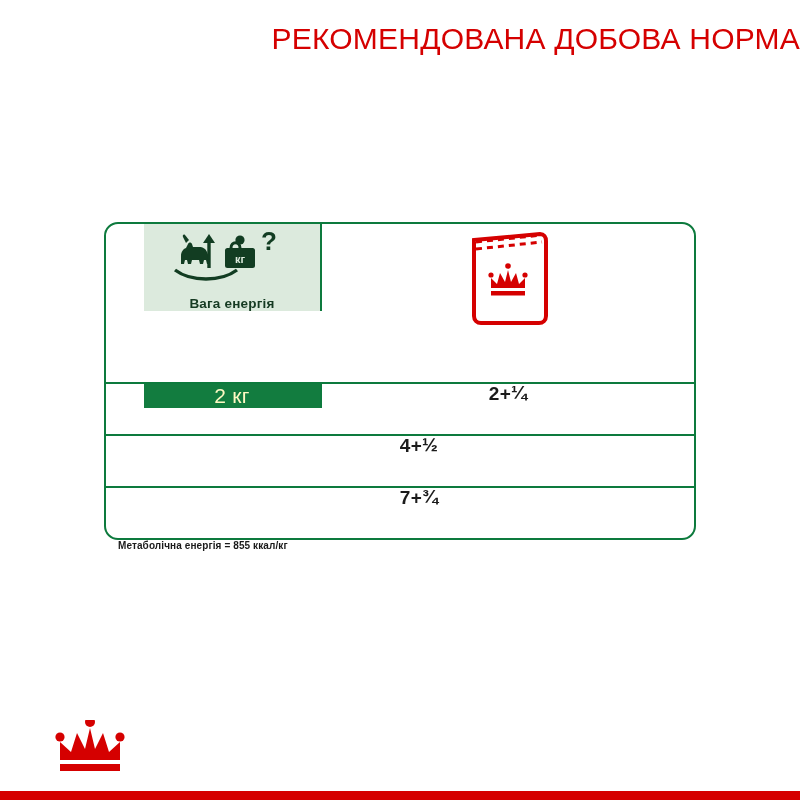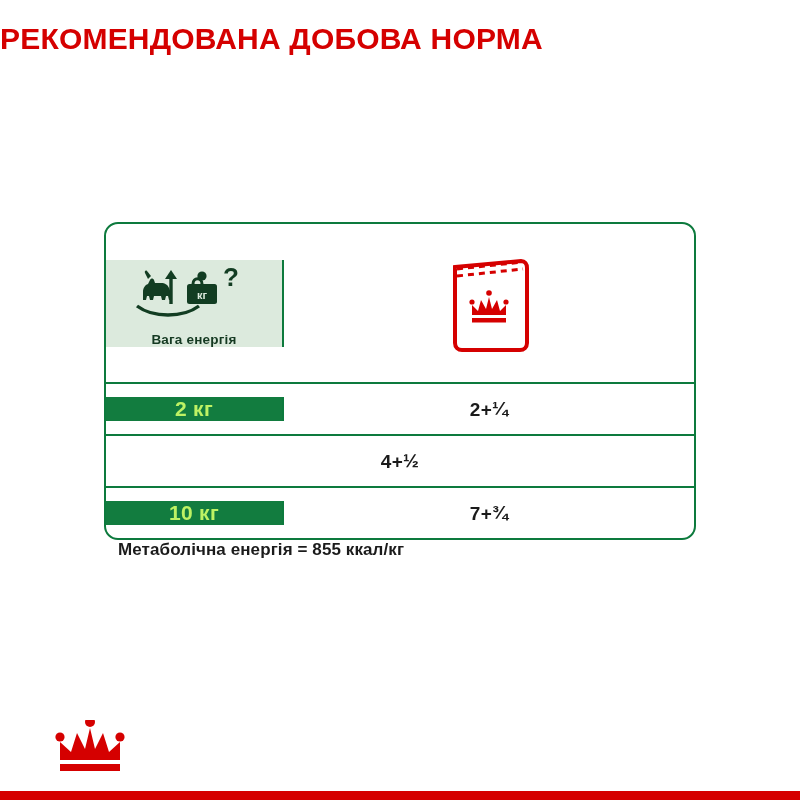--- a/index.html
+++ b/index.html
@@ -13,23 +13,23 @@
     font-family: "Liberation Sans", sans-serif;
     position: relative;
     overflow: hidden;
   }
 
   .page-title {
     position: absolute;
     top: 22px;
     left: 0;
     width: 800px;
-    text-align: left;
+    text-align: right;
     color: #d50000;
-    font-weight: bold;
+    font-weight: normal;
     font-size: 30px;
     letter-spacing: 0.2px;
     font-family: "Liberation Sans", sans-serif;
   }
 
   
   .table-wrap {
     position: absolute;
     left: 104px;
     top: 222px;
@@ -40,21 +40,22 @@
     width: 592px;
     border: 2px solid #0d7a3d;
     border-radius: 14px;
     overflow: hidden;
     box-sizing: border-box;
     background: #ffffff;
   }
 
   .ft-row {
     display: flex;
-    align-items: center;
+    align-items: flex-start;
+    padding-left: 38px;
   }
 
   .ft-head {
     height: 158px;
   }
 
   .cell-left {
     width: 178px;
     box-sizing: border-box;
     display: flex;
@@ -97,22 +98,22 @@
     display: block;
   }
 
   .ft-data {
     height: 50px;
     border-top: 2px solid #0d7a3d;
   }
 
   .cell-left.data {
     background: #127c3f;
-    color: #bef264;
-    font-weight: bold;
+    color: #fef9c3;
+    font-weight: normal;
     font-size: 21px;
     justify-content: center;
     flex-direction: row;
     letter-spacing: .3px;
   }
 
   .cell-right.data {
     color: #1b1b1b;
     font-size: 19px;
     font-weight: bold;
@@ -129,21 +130,21 @@
   .amount .frac {
     font-size: 19px;
     position: relative;
     top: -1px;
   }
 
   .energy-note {
     position: absolute;
     left: 118px;
     top: 540px;
-    font-size: 17px;
+    font-size: 10px;
     font-weight: bold;
     color: #1b1b1b;
     letter-spacing: .1px;
   }
 
   
   .footer-logo {
     position: absolute;
     left: 55px;
     bottom: 28px;
@@ -232,21 +233,20 @@
       <div class="cell-right data">
         <span class="amount">
           <span class="whole">4</span>
           <span class="plus">+</span>
           <span class="frac">½</span>
         </span>
       </div>
     </div>
 
     <div class="ft-row ft-data">
-      <div class="cell-left data">10 кг</div>
       <div class="cell-right data">
         <span class="amount">
           <span class="whole">7</span>
           <span class="plus">+</span>
           <span class="frac">¾</span>
         </span>
       </div>
     </div>
 
   </div>

